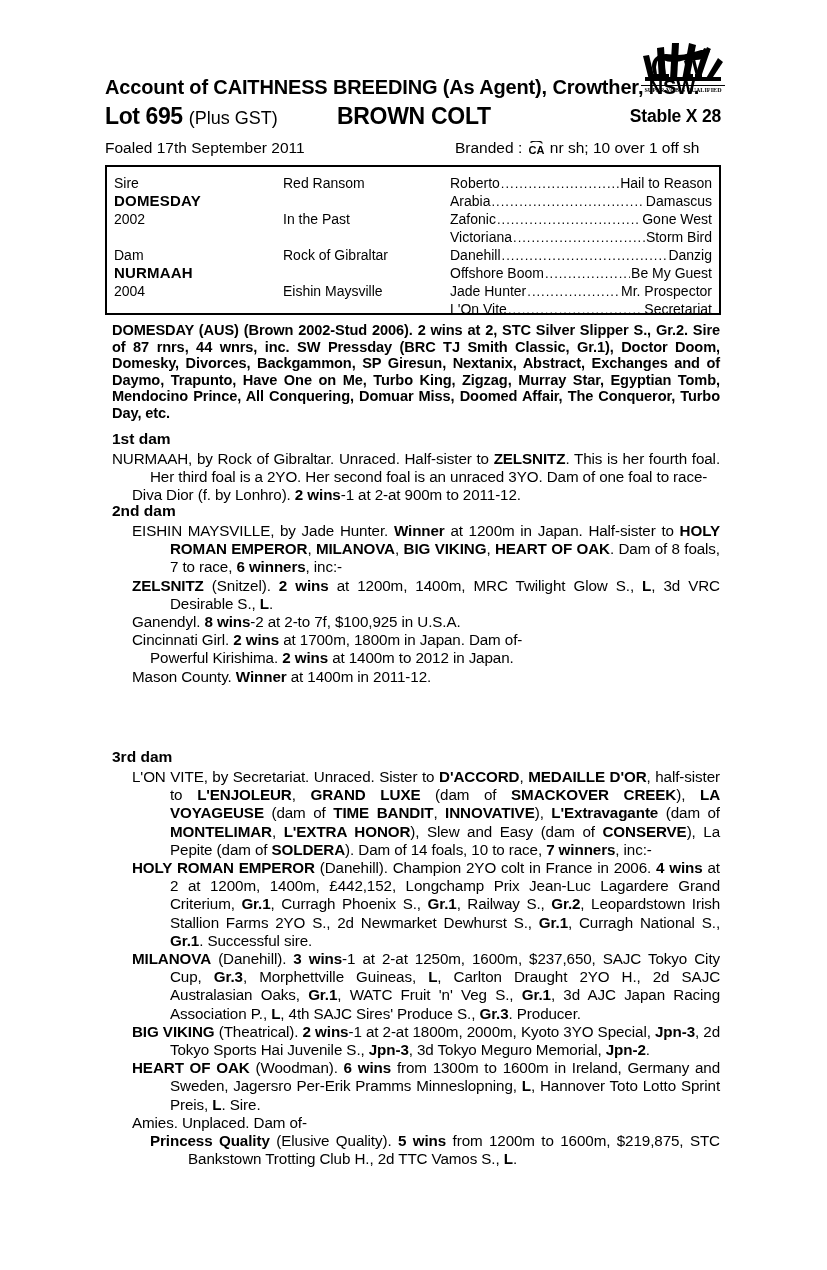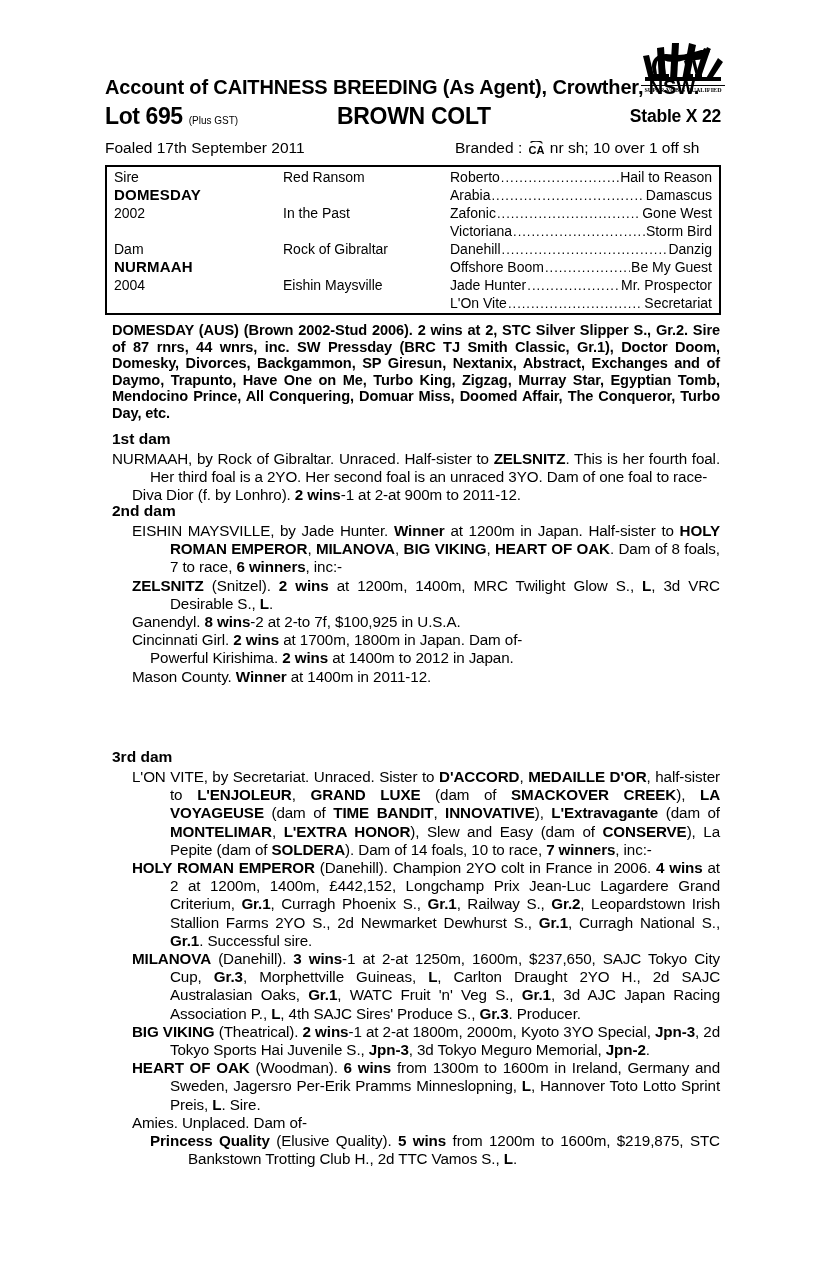--- a/index.html
+++ b/index.html
@@ -67,21 +67,21 @@
   }
   .lot-label {
     position: absolute;
     left: 0;
     top: 0;
     font-size: 23px;
     font-weight: bold;
     letter-spacing: -0.4px;
   }
   .lot-gst {
-    font-size: 10px;
+    font-size: 18px;
     font-weight: normal;
     letter-spacing: 0;
   }
   .colt-title {
     position: absolute;
     left: 232px;
     top: 0px;
     font-size: 23px;
     font-weight: bold;
     letter-spacing: -0.3px;
@@ -123,21 +123,21 @@
     top: 165px;
     width: 616px;
     height: 150px;
     border: 2px solid #000;
     box-sizing: border-box;
   }
   .ped-grid {
     position: relative;
     width: 100%;
     height: 100%;
-    padding: 1px 0 0 0;
+    padding: 7px 0 0 0;
     box-sizing: border-box;
   }
   .ped-row {
     position: relative;
     height: 18px;
     font-size: 14px;
     line-height: 18px;
   }
   .col-a {
     position: absolute; left: 7px; top: 0; width: 160px;
@@ -242,21 +242,21 @@
     </div>
 
     <div class="account-line">Account of CAITHNESS BREEDING (As Agent), Crowther, NSW.</div>
 
     <div class="lot-row">
       <div class="lot-label">
         <span>Lot 695</span>
         <span class="lot-gst">(Plus GST)</span>
       </div>
       <div class="colt-title">BROWN COLT</div>
-      <div class="stable">Stable X 22</div>
+      <div class="stable">Stable X 28</div>
     </div>
 
     <div class="foaled-row">
       <div class="foaled-left">Foaled 17th September 2011</div>
       <div class="branded-right">
         <span>Branded :</span>
         <span class="brand-glyph">
           <svg width="17" height="14" viewBox="0 0 17 14">
             <path d="M2.5,1.5 C5,-0.5 11,-0.5 14,1.5" stroke="#000" stroke-width="1.3" fill="none"></path>
             <path d="M13.6,1.2 L15.2,2.2 L13.3,2.6" fill="#000"></path>

